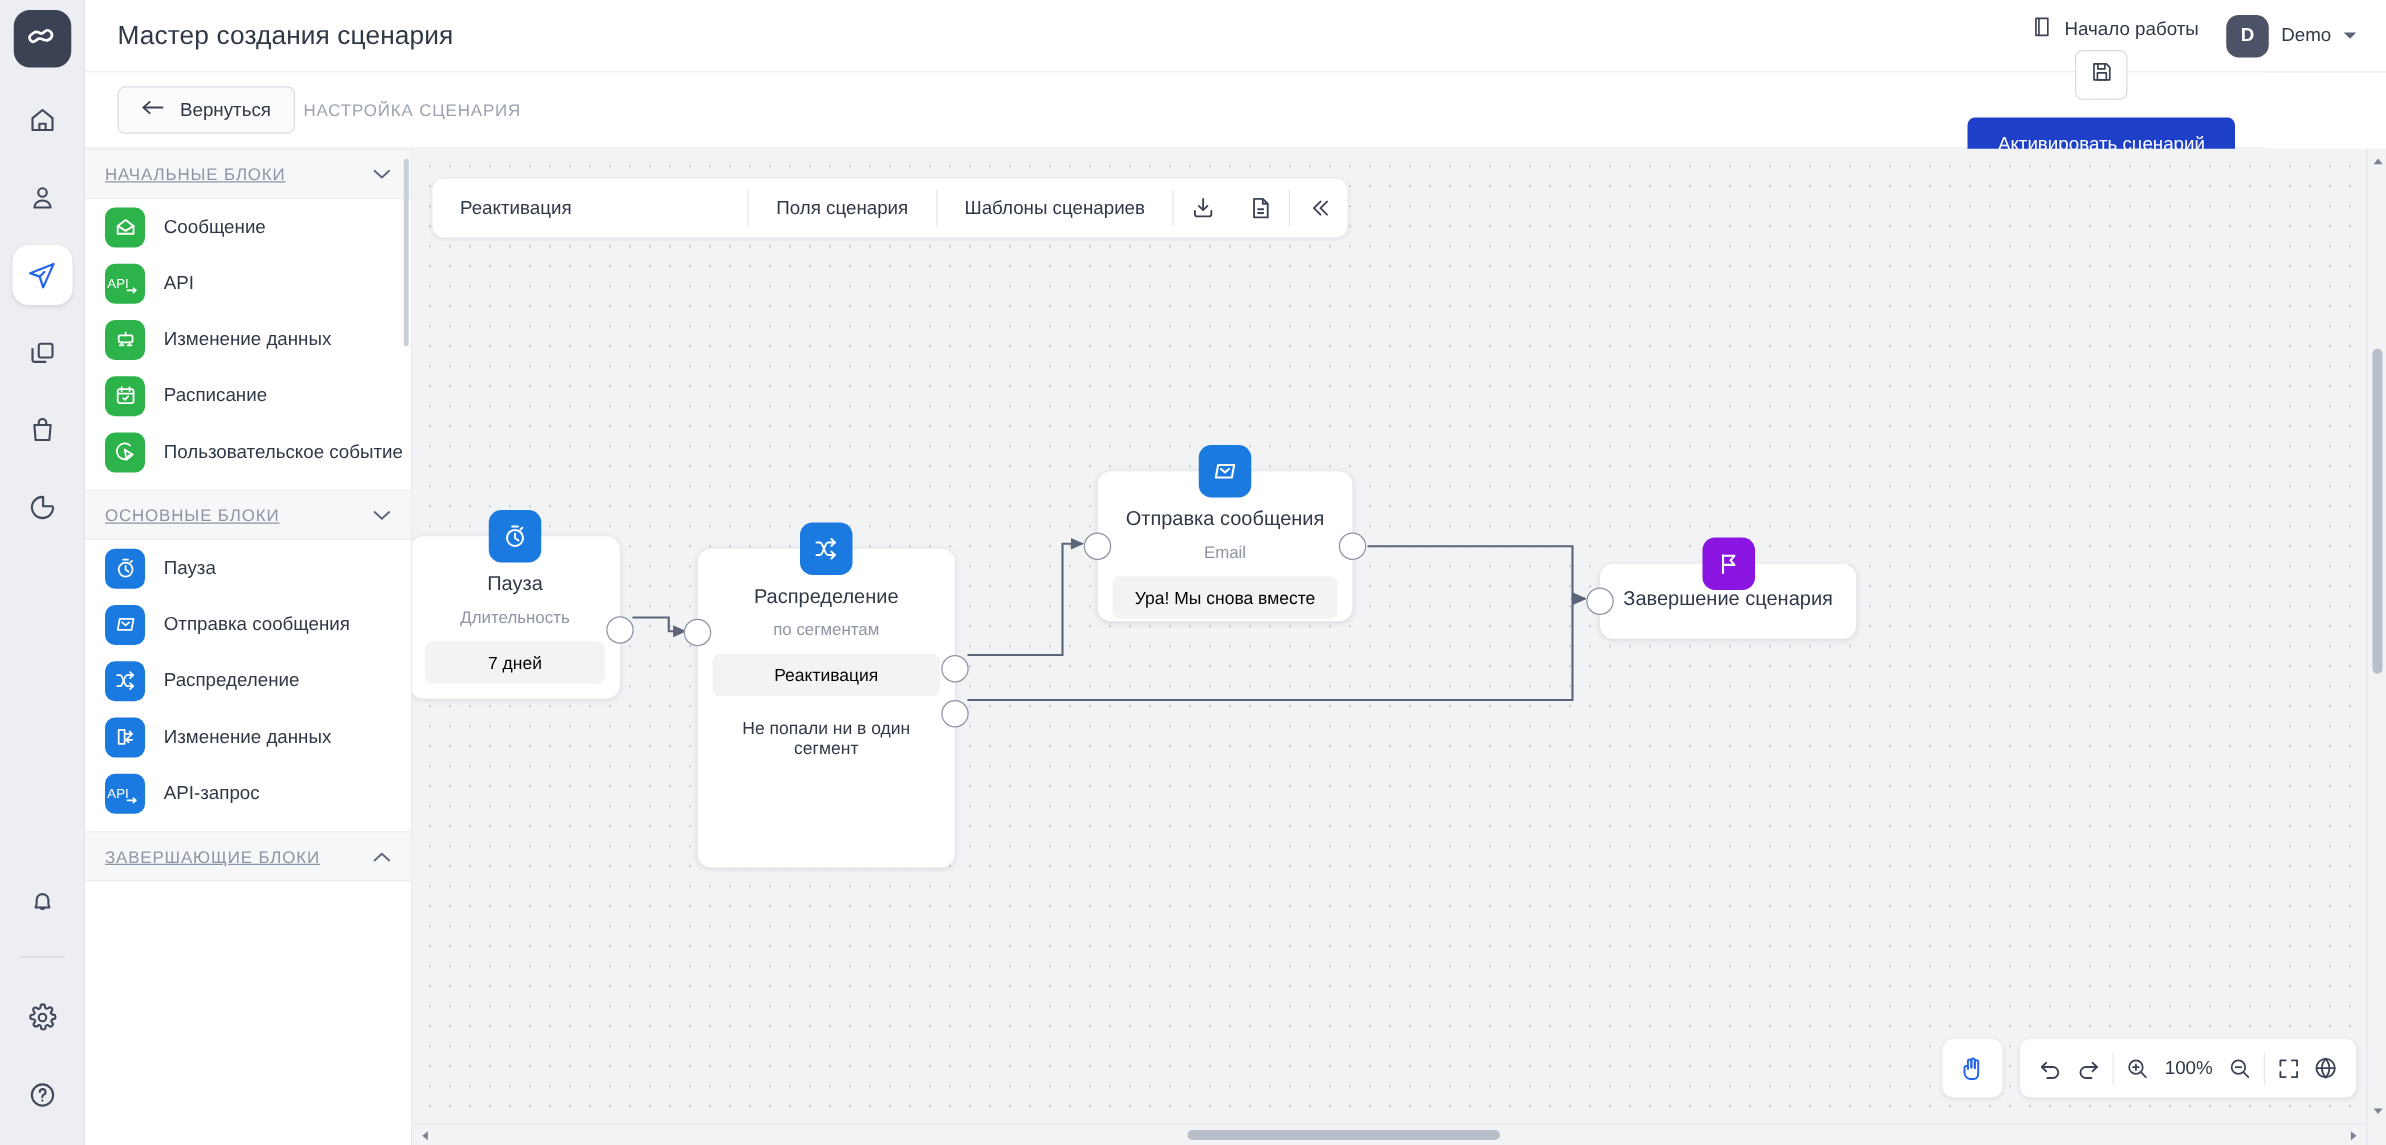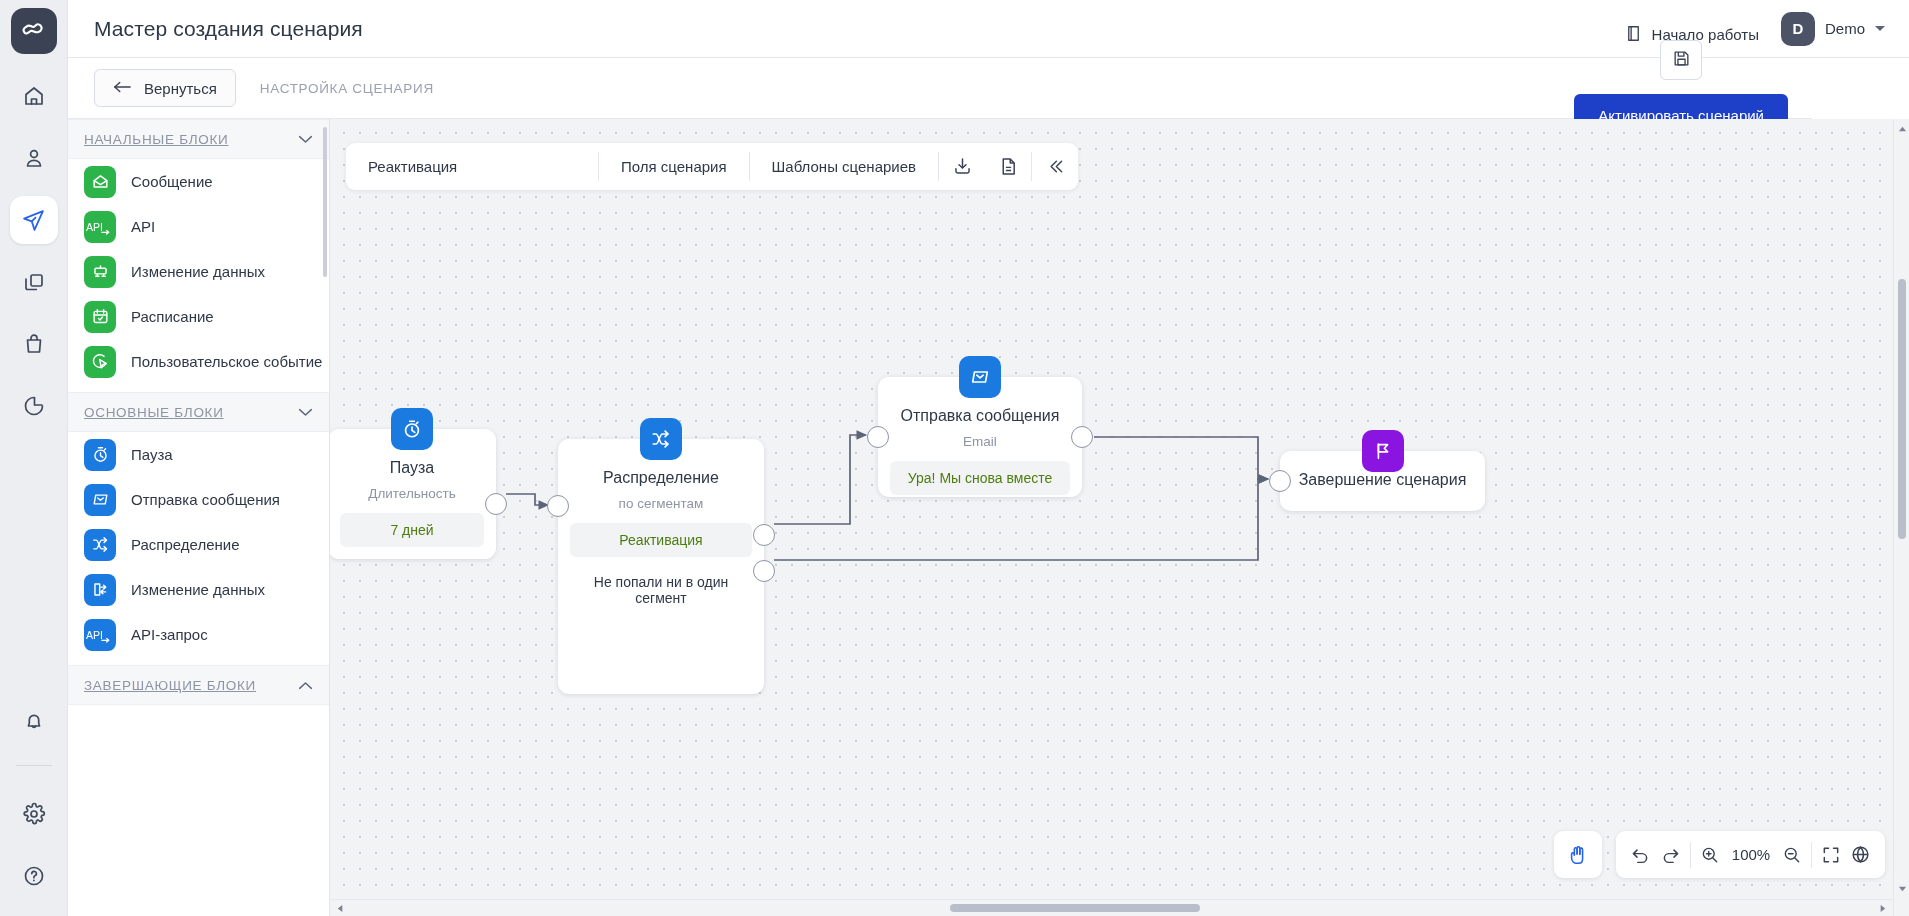--- a/index.html
+++ b/index.html
@@ -34,21 +34,21 @@
   .rail-bottom { display:flex; flex-direction:column; align-items:center; gap:14px; padding-bottom:16px; }
   .rail-divider { width:36px; height:1px; background:#d3d7e0; margin:6px 0 10px; }
 
   
   .topbar {
     position:absolute; left:68px; top:0; width:1841px; height:58px;
     background:#fff; border-bottom:1px solid #e6e8ee;
     display:flex; align-items:center; padding:0 24px 0 26px;
   }
   .page-title { font-size:21px; color:#2f3847; font-weight:400; letter-spacing:.1px; }
-  .topbar-right { margin-left:auto; display:flex; align-items:flex-end; gap:22px; }
+  .topbar-right { margin-left:auto; display:flex; align-items:flex-start; gap:22px; }
   .help-link {
     display:flex; align-items:center; gap:9px; font-size:15px; color:#2f3847; cursor:pointer;
   }
   .account { display:flex; align-items:center; gap:10px; cursor:pointer; }
   .avatar {
     width:34px; height:34px; border-radius:10px; background:#4c5366; color:#fff;
     display:flex; align-items:center; justify-content:center; font-size:15px; font-weight:600;
   }
   .account-name { font-size:15px; color:#2f3847; }
   .caret { width:0;height:0;border-left:5px solid transparent;border-right:5px solid transparent;border-top:5px solid #5c6479; }
@@ -58,21 +58,21 @@
     position:absolute; left:68px; top:58px; width:1744px; height:61px;
     background:#fff; border-bottom:1px solid #e6e8ee;
     display:flex; align-items:center; padding:0 24px 0 26px;
   }
   .back-btn {
     display:flex; align-items:center; gap:13px; height:38px; padding:0 18px;
     border:1px solid #d8dce4; border-radius:6px; background:#fbfbfc;
     font-size:15px; color:#2f3847; cursor:pointer;
   }
   .breadcrumb-step {
-    margin-left:24px; font-size:13.5px; letter-spacing:.7px; color:#9aa1b0; text-transform:uppercase;
+    margin-left:7px; font-size:13.5px; letter-spacing:.7px; color:#9aa1b0; text-transform:uppercase;
   }
   .subbar-right { margin-left:auto; display:flex; align-items:center; gap:14px;flex-direction:column; }
   .icon-btn {
     width:42px; height:40px; border:1px solid #d8dce4; border-radius:6px; background:#fff;
     display:flex; align-items:center; justify-content:center; cursor:pointer;
   }
   .primary-btn {
     height:42px; padding:0 24px; border-radius:6px; background:#1e40c8; color:#fff;
     font-size:15px; display:flex; align-items:center; cursor:pointer; border:none;
     font-family:"Liberation Sans", sans-serif;
@@ -123,21 +123,21 @@
   .node-badge {
     position:absolute; top:-21px; left:50%; transform:translateX(-50%);
     width:42px; height:42px; border-radius:10px; display:flex; align-items:center; justify-content:center;
   }
   .badge-blue { background:#1b7ae0; }
   .badge-purple { background:#8a15e0; }
   .node-title { text-align:center; font-size:16px; color:#2f3847; padding-top:30px; }
   .node-sub { text-align:center; font-size:13.5px; color:#8d94a3; margin-top:9px; }
   .node-chip {
     margin:12px 12px 0; background:#f2f3f5; border-radius:6px;
-    text-align:center; font-size:14px; color:#4d7c0f; padding:9px 6px;
+    text-align:center; font-size:14px; color:#000000; padding:9px 6px;
   }
   .node-plain { text-align:center; font-size:14px; color:#2f3847; padding:9px 6px; margin:8px 10px 0; }
   .port { position:absolute; width:22px; height:22px; border-radius:50%; background:#fff; border:1.6px solid #8d94a3; }
 
   .zoombar-wrap { position:absolute; right:24px; bottom:38px; display:flex; align-items:center; gap:14px; }
   .pan-btn {
     width:48px; height:47px; background:#fff; border-radius:9px; box-shadow:0 1px 4px rgba(25,35,60,.11);
     display:flex; align-items:center; justify-content:center; cursor:pointer;
   }
   .zoombar {

